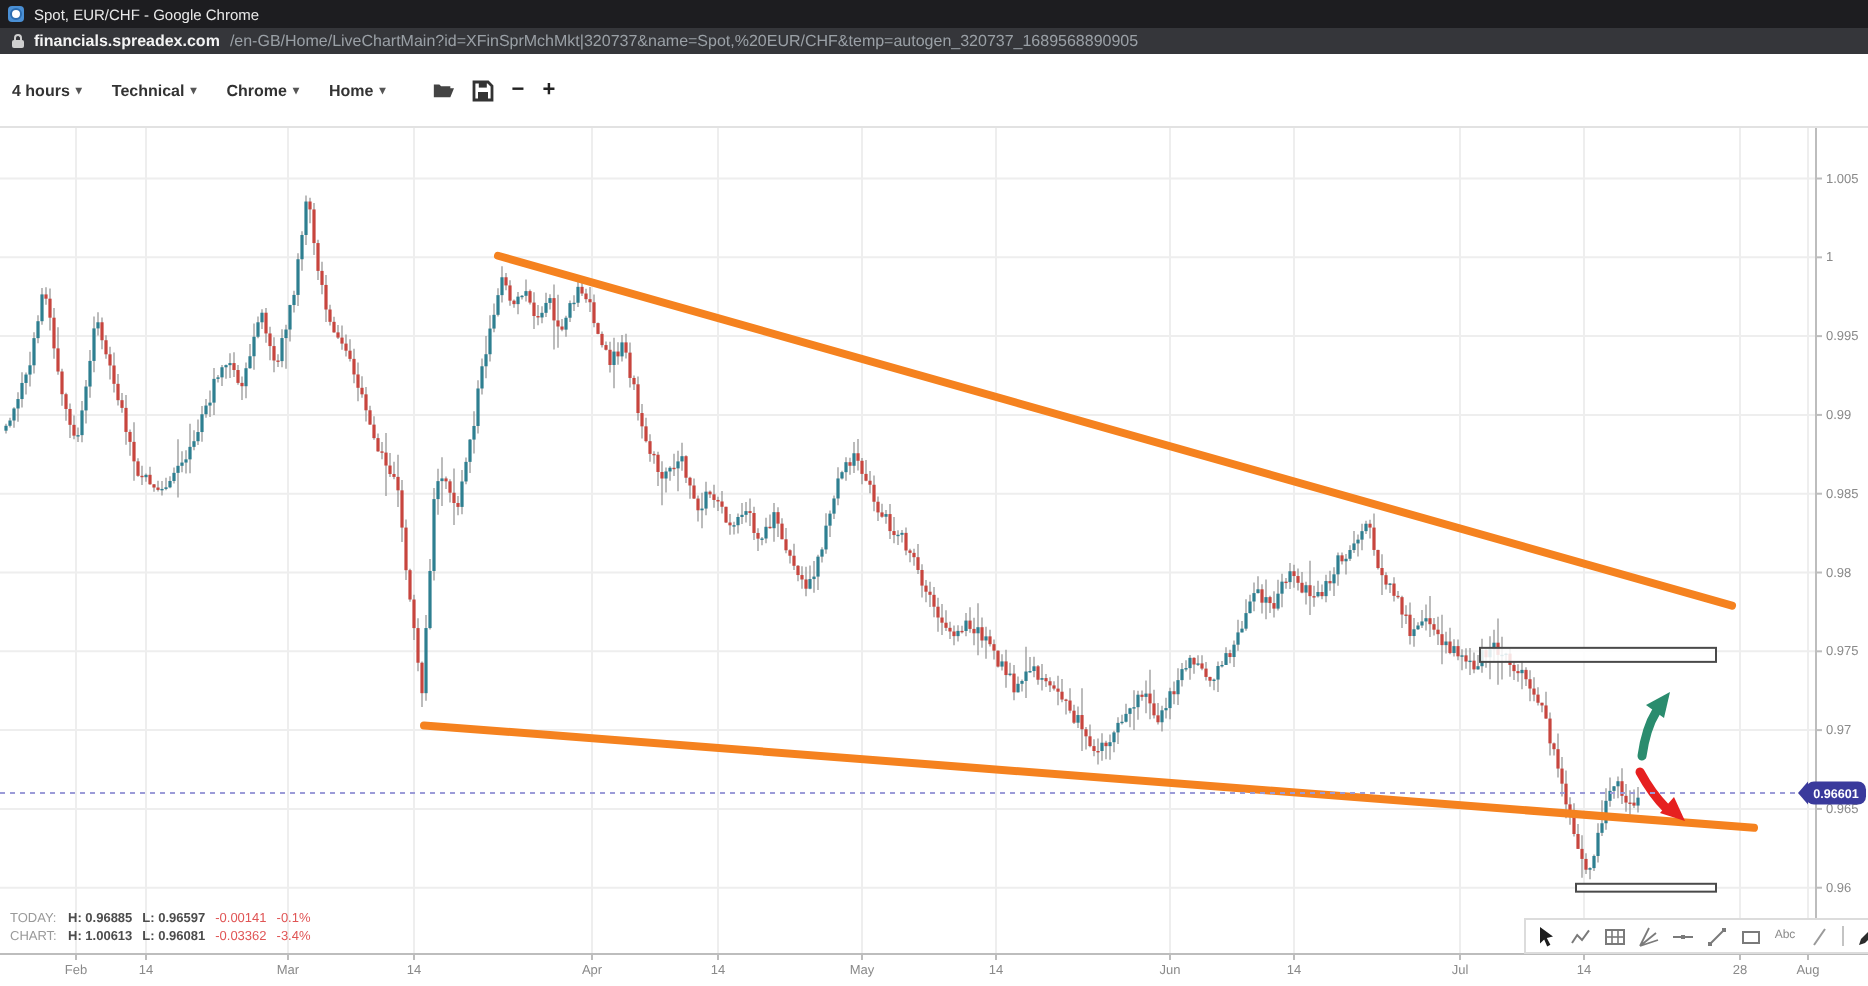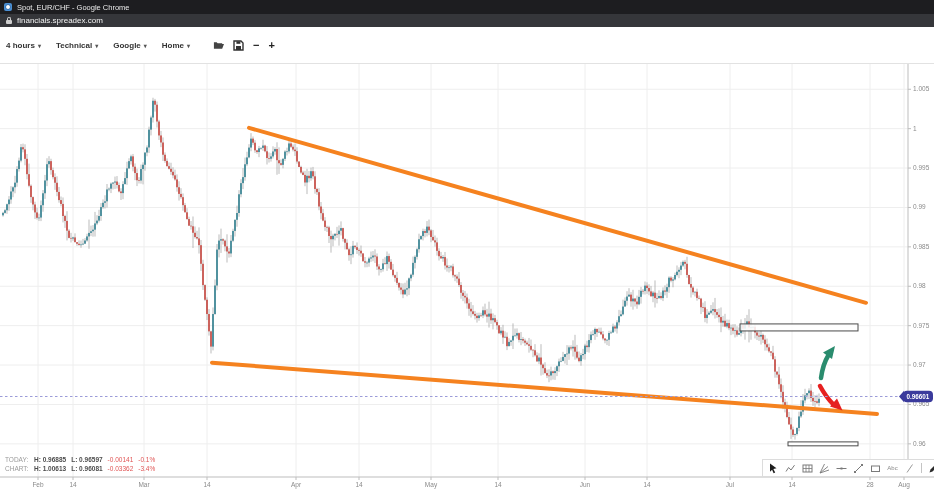--- a/index.html
+++ b/index.html
@@ -11,21 +11,21 @@
   .chrome-icon{width:8px;height:8px;border-radius:2px;background:#4a8fd4;flex:0 0 auto;
                display:flex;align-items:center;justify-content:center;}
   .chrome-icon i{display:block;width:4px;height:4px;border-radius:50%;background:#fff;border:1px solid #2b6cb0;}
   .title-text{color:#e9e9e9;font-size:7.5px;white-space:nowrap;text-align:center;}
   .urlbar{position:absolute;left:0;top:14px;width:934px;height:13px;background:#35363a;
           display:flex;align-items:center;gap:5px;padding-left:6px;box-sizing:border-box;z-index:30;}
   .lock-icon{width:6px;height:7px;position:relative;flex:0 0 auto;}
   .lock-icon .body{position:absolute;left:0;bottom:0;width:6px;height:4px;background:#cfcfcf;border-radius:1px;}
   .lock-icon .sh{position:absolute;left:1px;top:0;width:4px;height:4px;border:1px solid #cfcfcf;
                  border-bottom:none;border-radius:3px 3px 0 0;box-sizing:border-box;}
-  .url-domain{color:#f3f3f3;font-weight:normal;font-size:8px;white-space:nowrap;}
+  .url-domain{color:#f3f3f3;font-weight:bold;font-size:8px;white-space:nowrap;}
   .url-path{color:#9aa0a6;font-size:8px;white-space:nowrap;overflow:hidden;}
   
   .menubar{position:absolute;left:0;top:27px;width:934px;height:37px;background:#fff;
            border-bottom:1px solid #e2e2e2;display:flex;align-items:center;gap:15px;
            padding-left:6px;box-sizing:border-box;z-index:30;font-size:8px;font-weight:bold;color:#333;}
   .menu-item{display:flex;align-items:center;gap:3px;cursor:pointer;}
   .caret{font-size:6px;color:#555;}
   .mb-icons{display:flex;align-items:center;gap:9px;margin-left:8px;}
   .zoom-btn{font-size:11px;font-weight:bold;color:#222;line-height:10px;}
   
@@ -54,33 +54,34 @@
     </span>
   <span class="title-text">Spot, EUR/CHF - Google Chrome</span>
 </div>
 
 <div class="urlbar">
   <span class="lock-icon">
       <span class="sh"></span>
       <span class="body"></span>
     </span>
   <span class="url-domain">financials.spreadex.com</span>
+    <span class="url-path">/en-GB/Home/LiveChartMain?id=XFinSprMchMkt|320737&amp;name=Spot,%20EUR/CHF&amp;temp=autogen_320737_1689568890905</span>
 </div>
 
 <div class="menubar">
   <span class="menu-item">
     <span>4 hours</span>
     <span class="caret">▾</span>
   </span>
   <span class="menu-item">
     <span>Technical</span>
     <span class="caret">▾</span>
   </span>
   <span class="menu-item">
-    <span>Google</span>
+    <span>Chrome</span>
     <span class="caret">▾</span>
   </span>
   <span class="menu-item">
     <span>Home</span>
     <span class="caret">▾</span>
   </span>
   <span class="mb-icons">
     <span class="tool">
       <svg width="12" height="10" viewBox="0 0 12 10">
           <path d="M1,2 h3 l1,1 h5 v1 h-8 z M1,2 v7 h9 l2,-5 h-10 z" fill="#444"></path>

